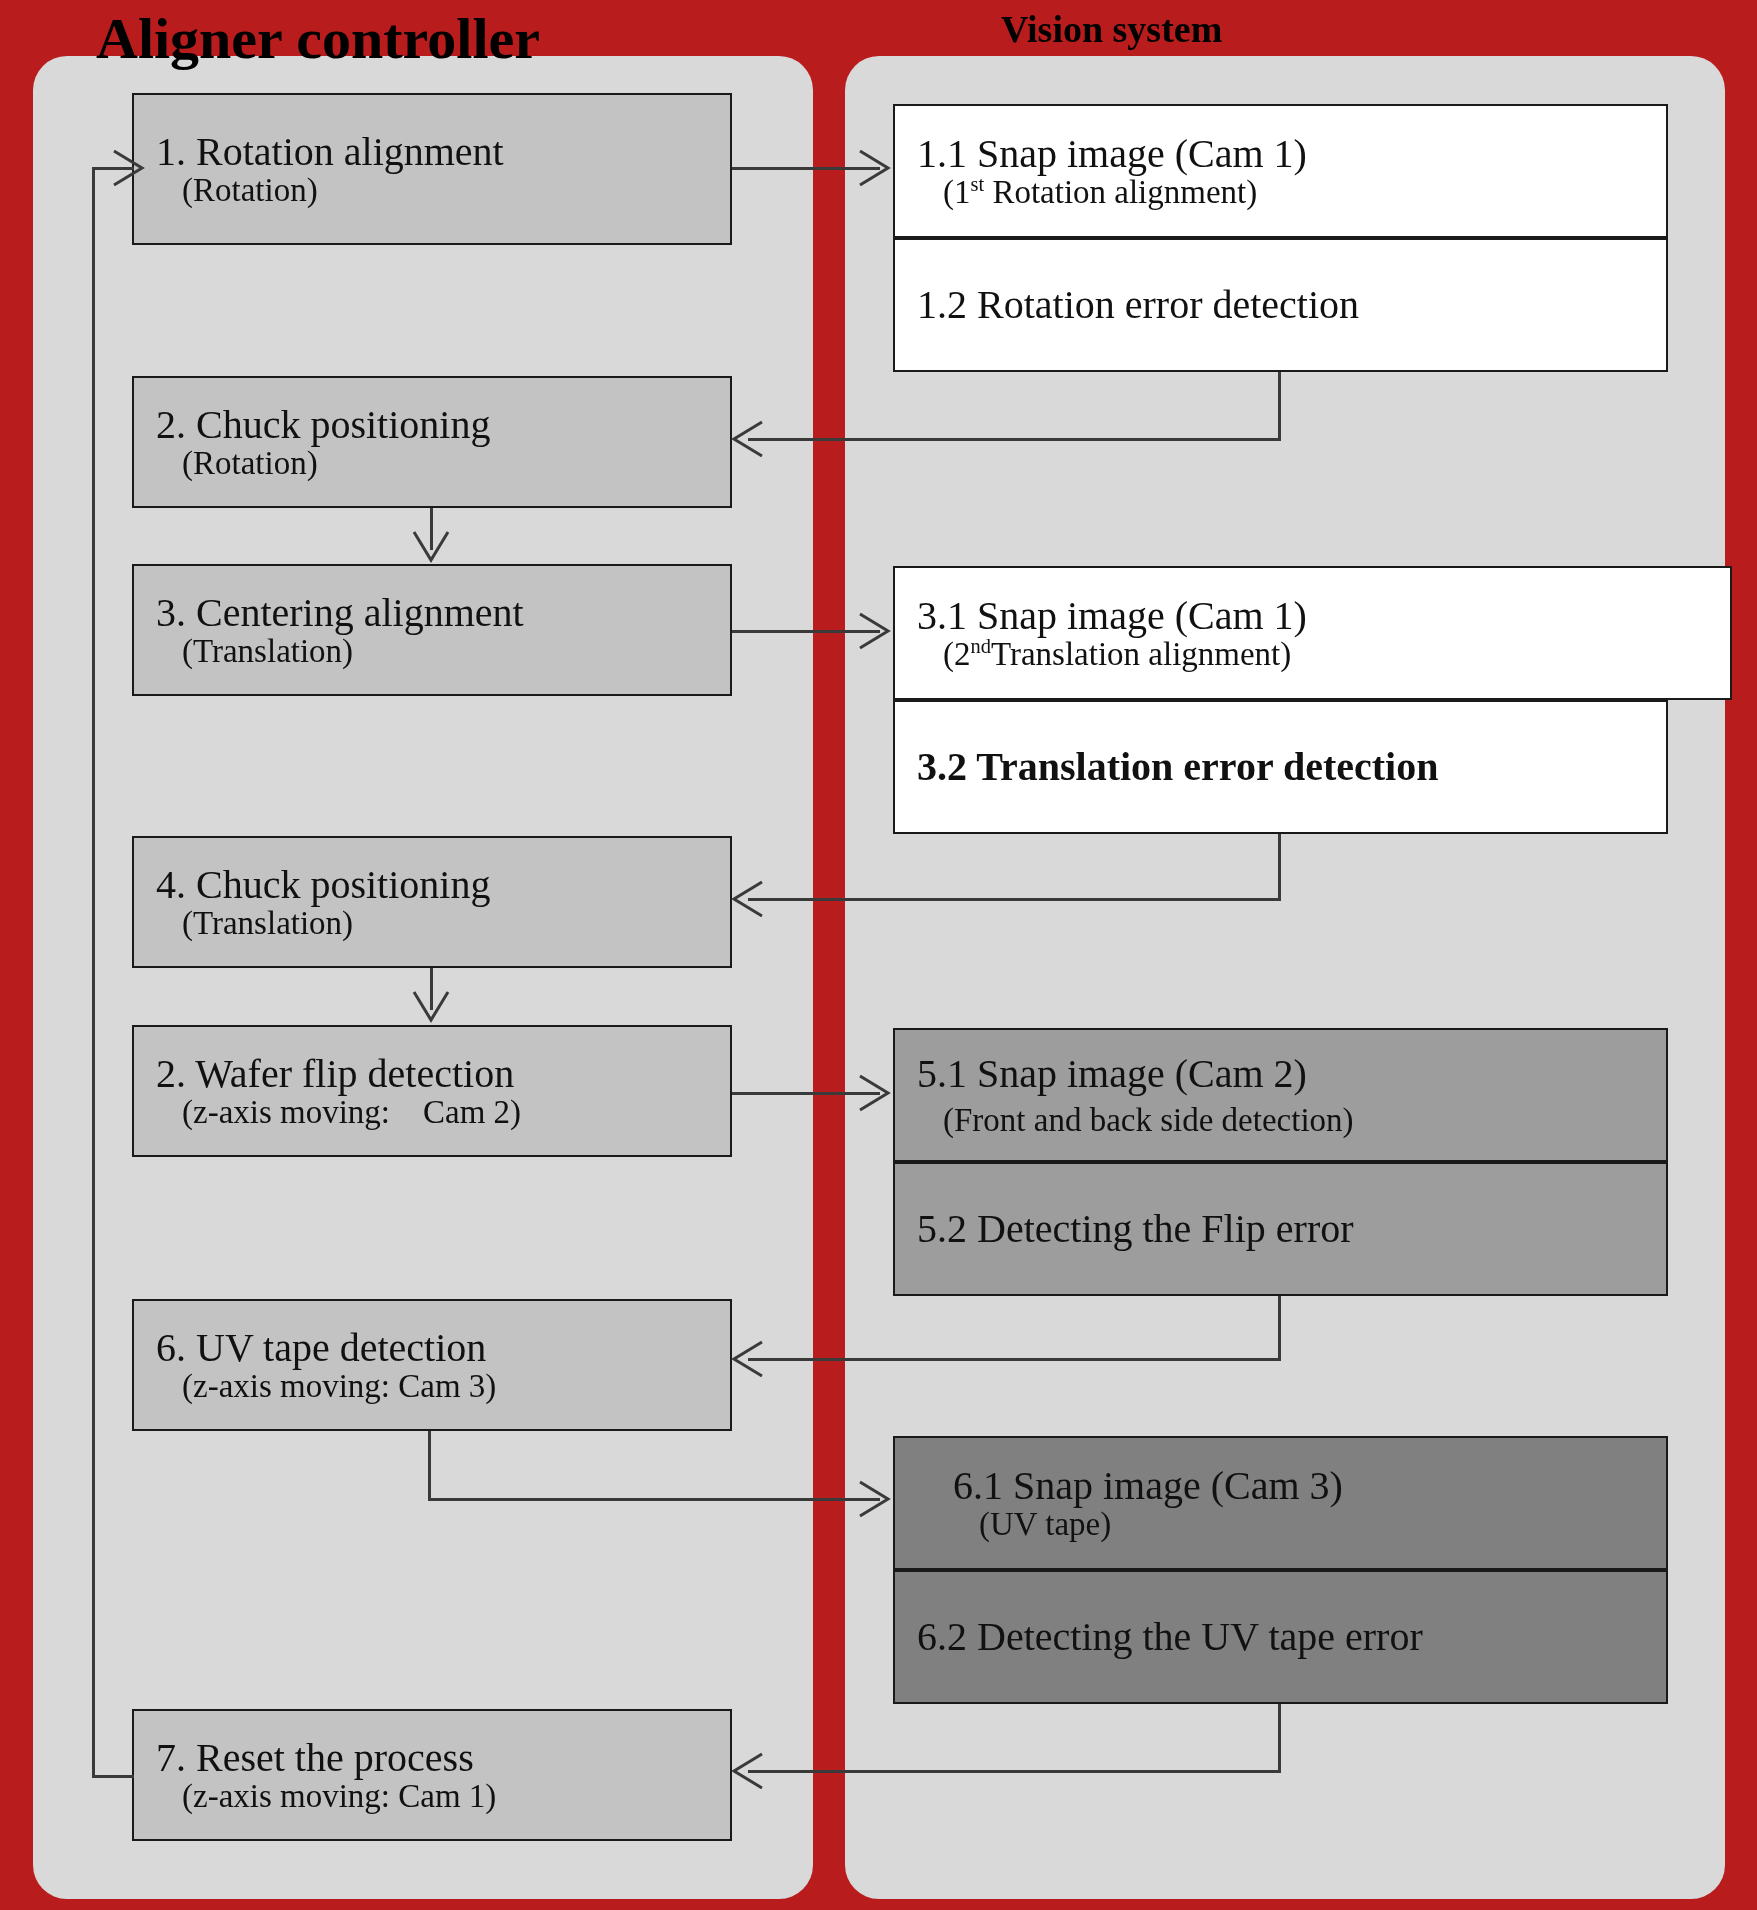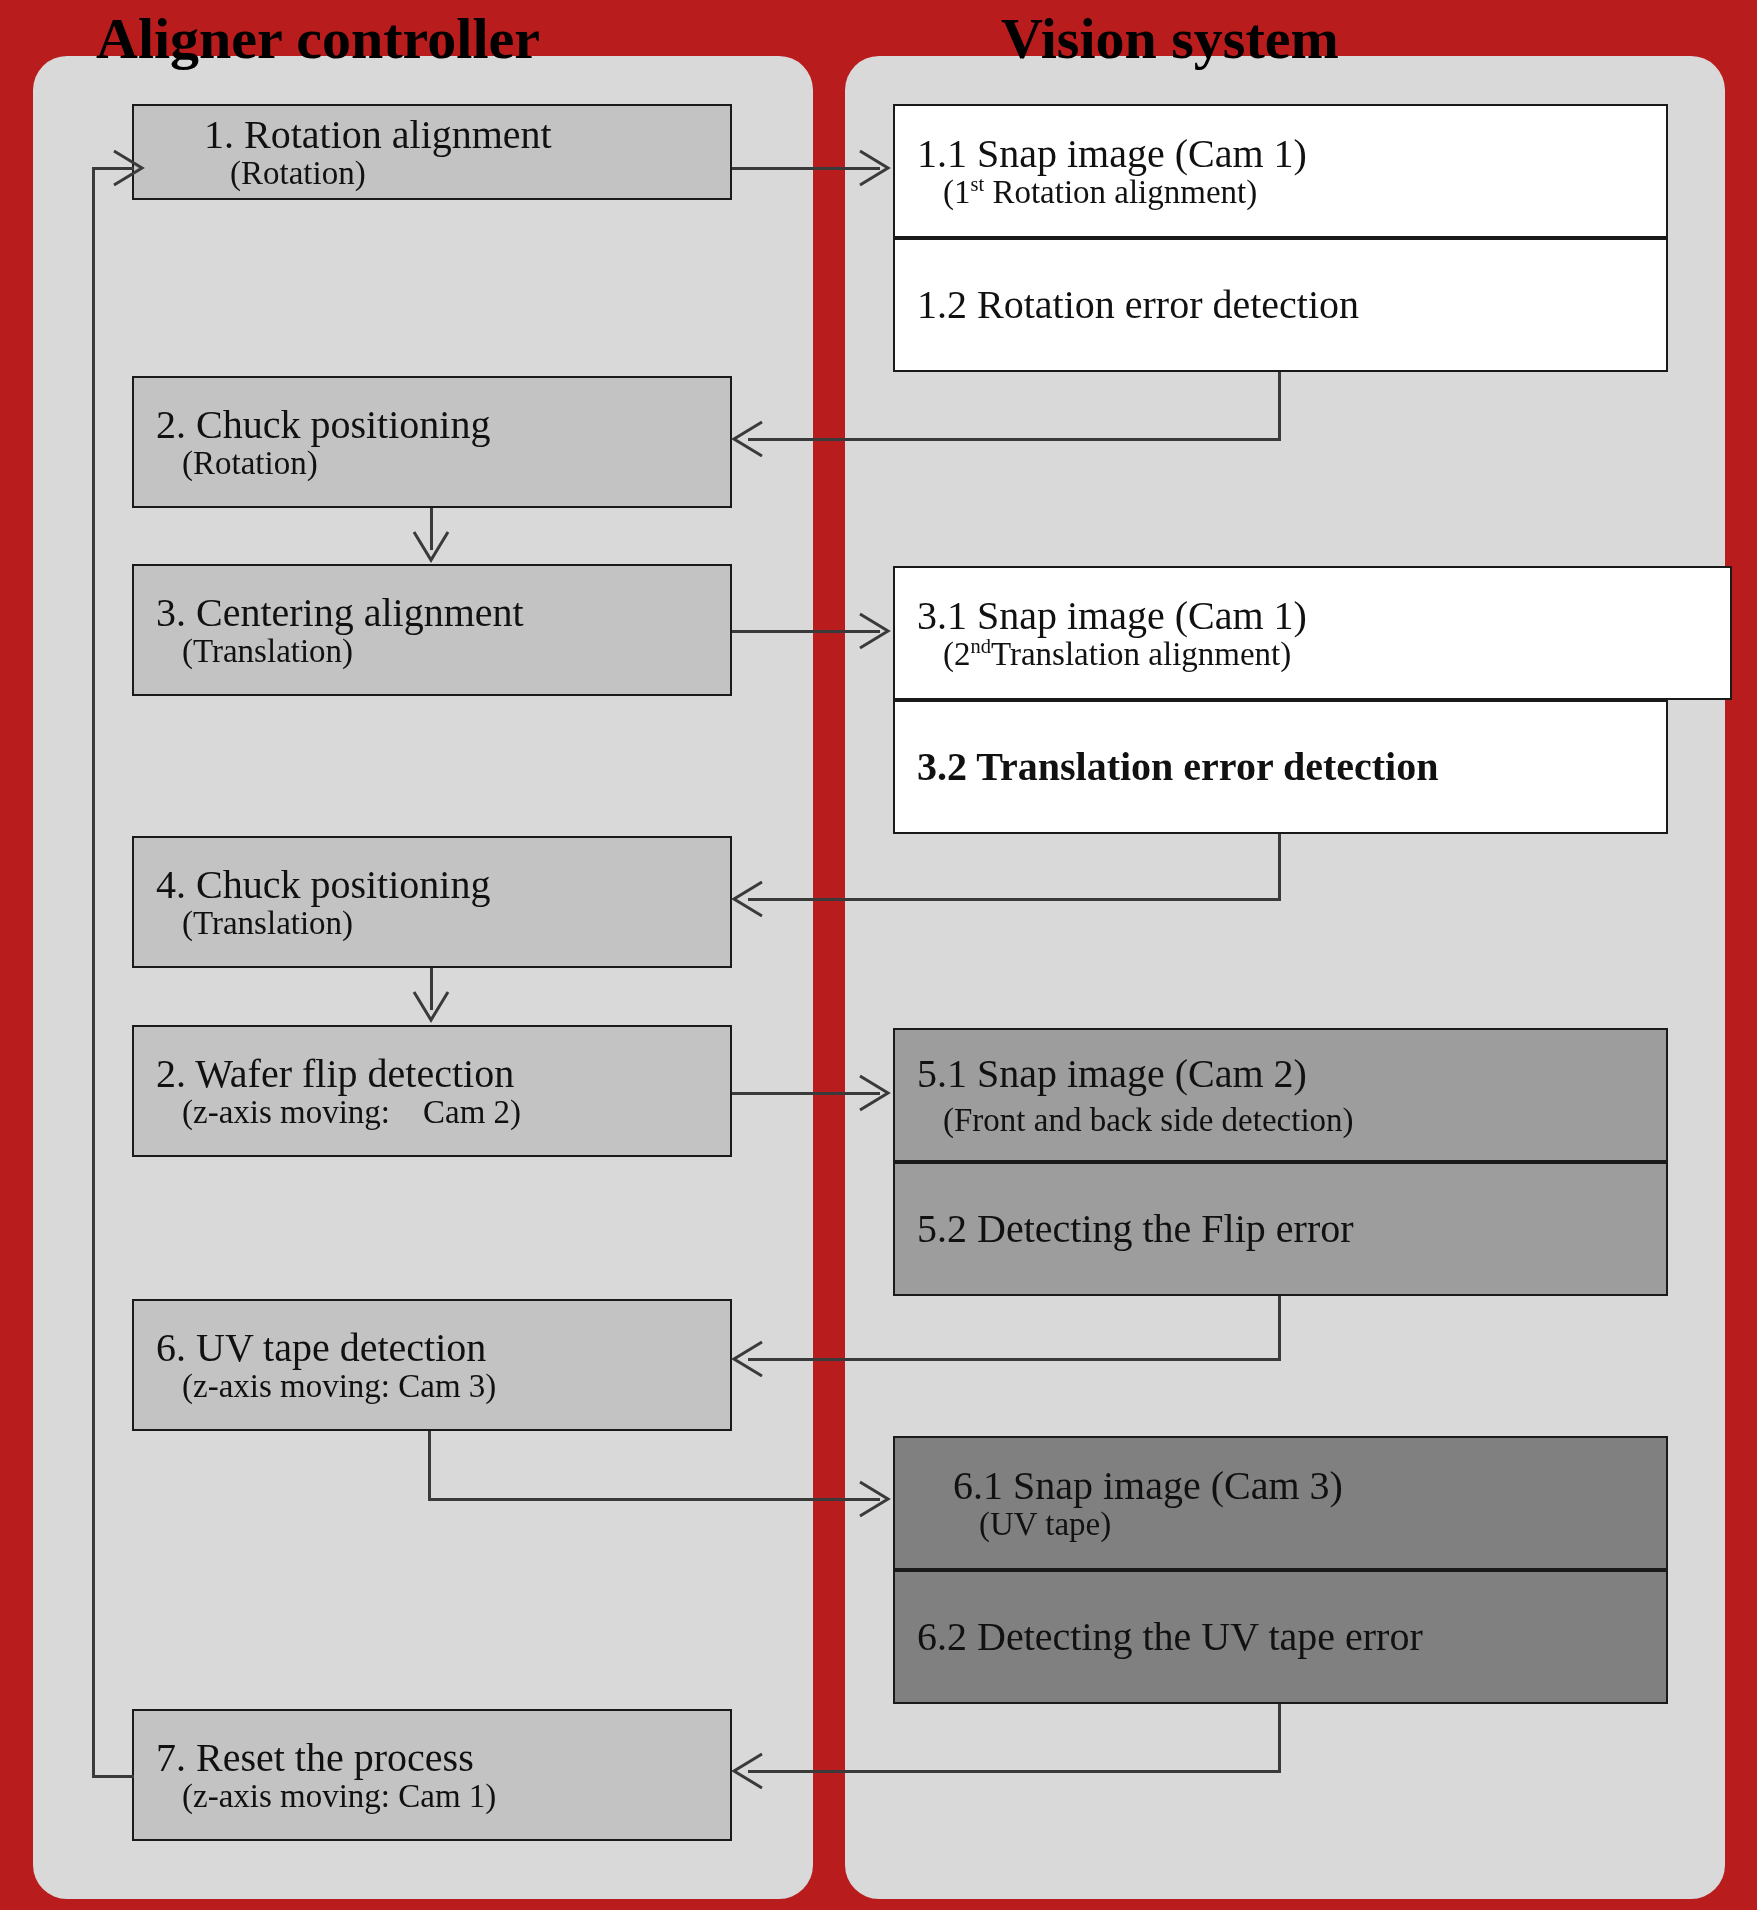--- a/index.html
+++ b/index.html
@@ -41,23 +41,23 @@
 </style>
 </head>
 <body>
 
 <div id="stage">
 
   <div class="panel" style="left:33px;top:56px;width:780px;height:1843px;"></div>
   <div class="panel" style="left:845px;top:56px;width:880px;height:1843px;"></div>
 
   <div class="col-title" style="left:96px;top:10px;font-size:58px;">Aligner controller</div>
-  <div class="col-title" style="left:1001px;top:10px;font-size:58px;">Vision system</div>
-
-  <div class="node fill-mid" style="left:132px;top:104px;width:600px;height:96px;padding-left:48px;">
+  <div class="col-title" style="left:1001px;top:10px;font-size:38px;">Vision system</div>
+
+  <div class="node fill-mid" style="left:132px;top:93px;width:600px;height:152px;">
     <div class="l1">1. Rotation alignment</div>
     <div class="l2">(Rotation)</div>
   </div>
 
   <div class="node fill-mid" style="left:132px;top:376px;width:600px;height:132px;">
     <div class="l1">2. Chuck positioning</div>
     <div class="l2">(Rotation)</div>
   </div>
 
   <div class="node fill-mid" style="left:132px;top:564px;width:600px;height:132px;">

